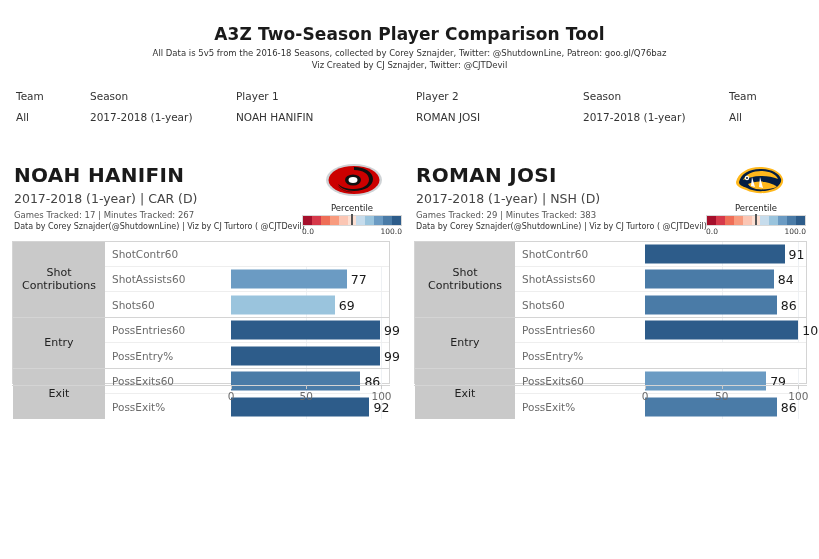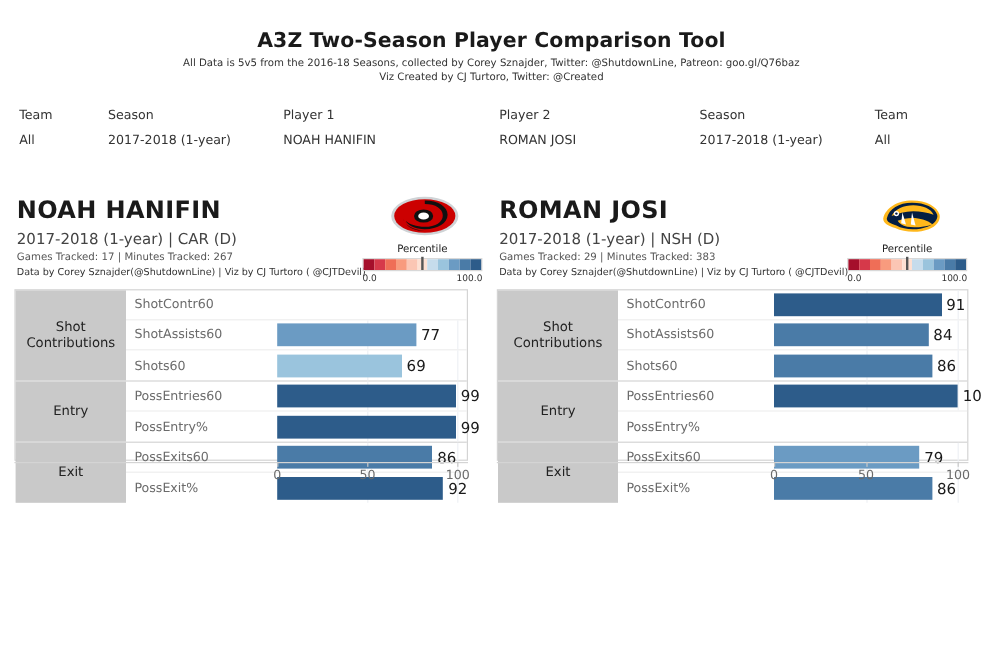--- a/index.html
+++ b/index.html
@@ -116,21 +116,21 @@
     transform: translateX(-50%); white-space: nowrap;
   }
 </style>
 </head>
 <body>
 
 <div id="page">
 
   <div class="title">A3Z Two-Season Player Comparison Tool</div>
   <div class="subtitle1">All Data is 5v5 from the 2016-18 Seasons, collected by Corey Sznajder, Twitter: @ShutdownLine, Patreon: goo.gl/Q76baz</div>
-  <div class="subtitle2">Viz Created by CJ Turtoro, Twitter: @Created</div>
+  <div class="subtitle2">Viz Created by CJ Sznajder, Twitter: @CJTDevil</div>
 
   <div class="filters" id="filters">
       <div class="filter" style="left: 16px;">
         <div class="flabel">Team</div>
         <div class="fvalue">All</div>
       </div>
       <div class="filter" style="left: 90px;">
         <div class="flabel">Season</div>
         <div class="fvalue">2017-2018 (1-year)</div>
       </div>

